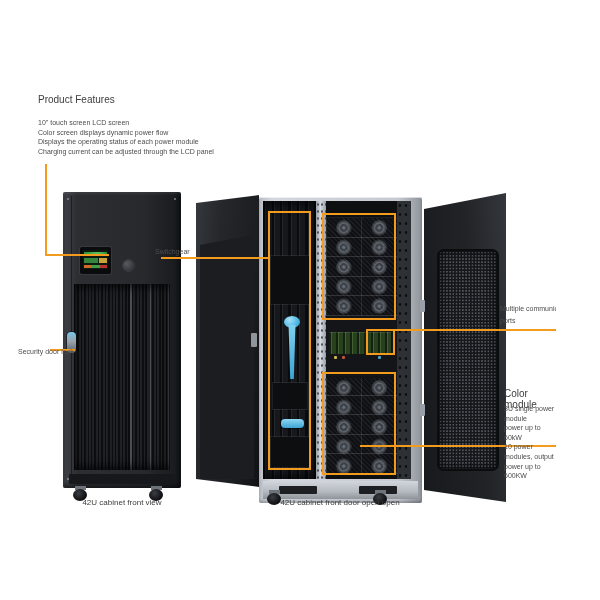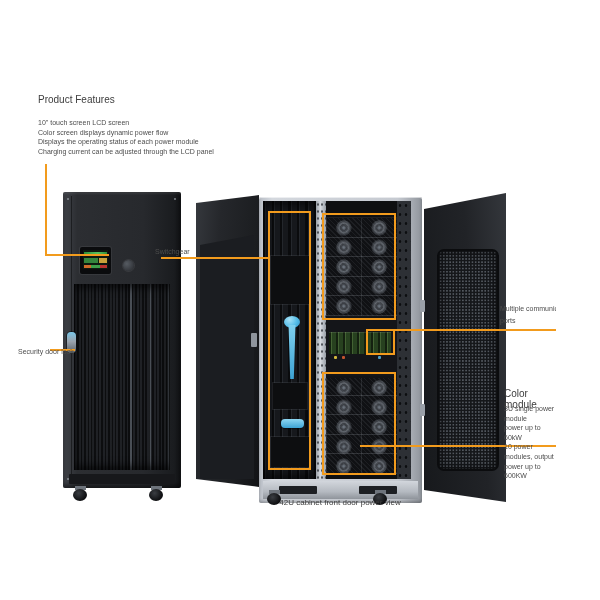--- a/index.html
+++ b/index.html
@@ -222,15 +222,16 @@
   <div class="abs small" style="left:500px;top:303px;width:84px;line-height:11.5px;">Multiple communication ports</div>
 
   <div class="abs h-title" style="left:504px;top:388px;">Color module</div>
   <div class="abs" style="left:504px;top:404px;">
     <div class="small">3U single power module</div>
     <div class="small">power up to 60kW</div>
     <div class="small">10 power modules, output</div>
     <div class="small">power up to 600KW</div>
   </div>
 
-  <div class="abs caption" style="left:248px;top:498px;width:184px;">42U cabinet front door power view</div>
+  <div class="abs caption" style="left:40px;top:498px;width:164px;">42U cabinet front view</div>
+  <div class="abs caption" style="left:248px;top:498px;width:184px;">42U cabinet front door open open</div>
 
 </div>
 
 </body></html>

